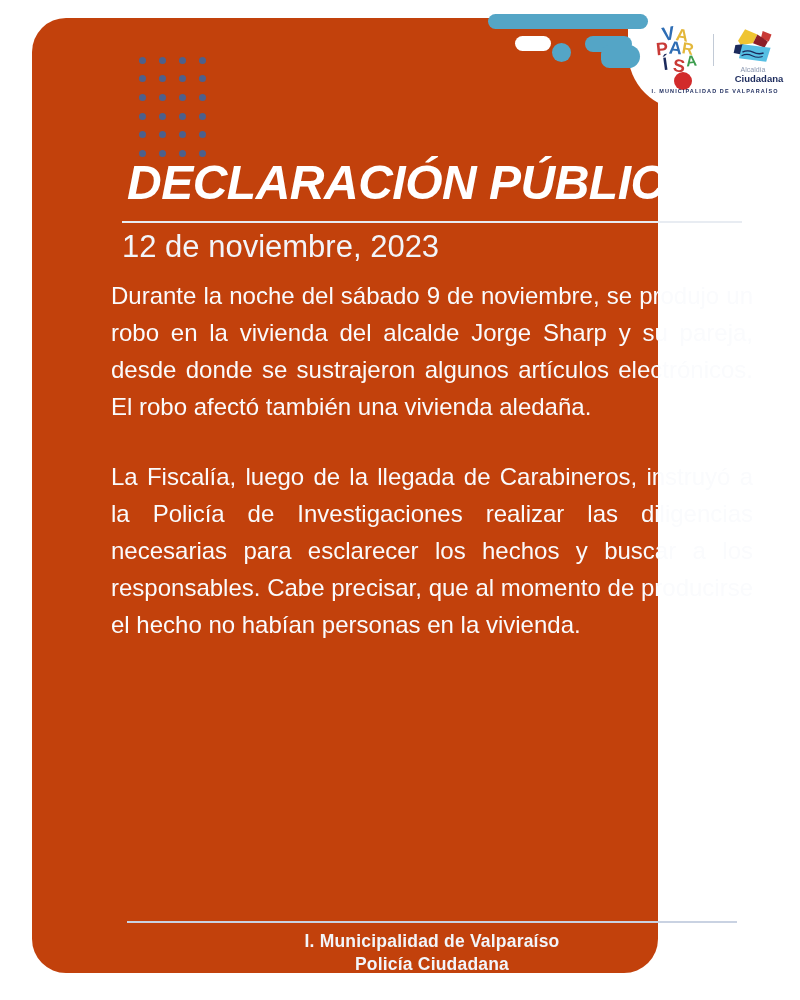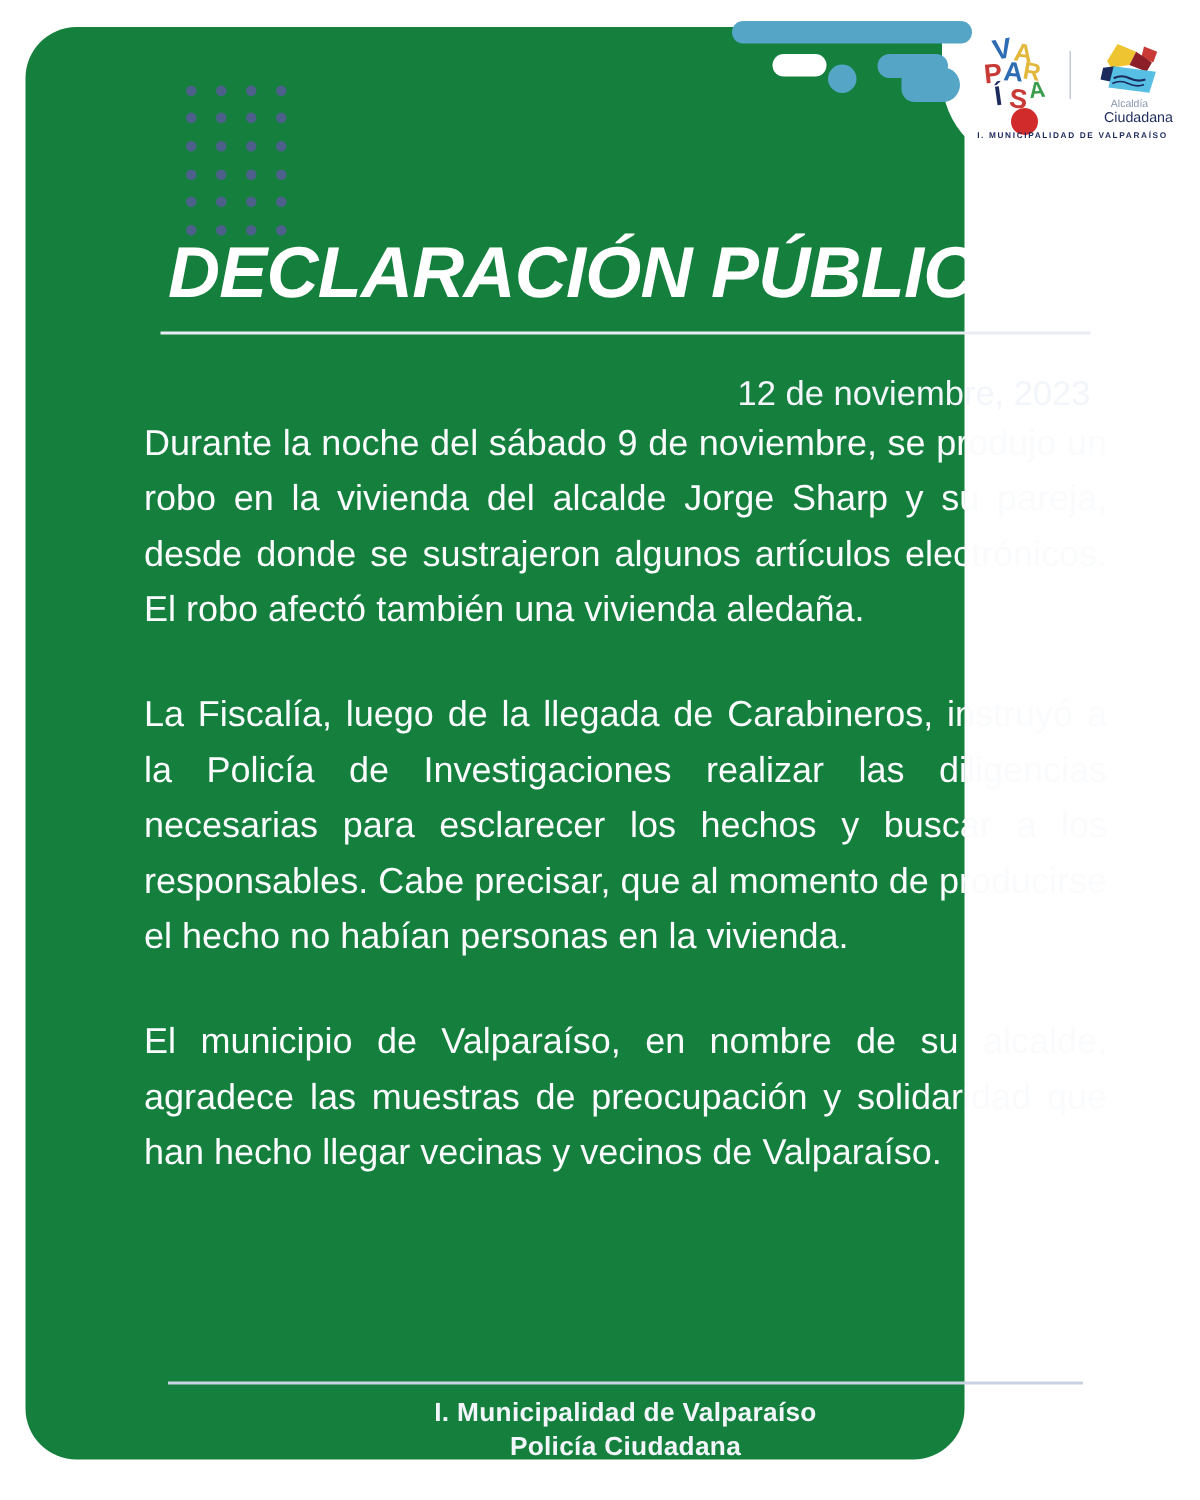--- a/index.html
+++ b/index.html
@@ -2,22 +2,22 @@
 <html><head>
 <meta charset="utf-8">
 <style>
   html,body{margin:0;padding:0;}
   body{
     width:800px;height:1000px;position:relative;background:#ffffff;
     font-family:"Liberation Sans", sans-serif;overflow:hidden;
   }
   
   .card{
-    position:absolute;left:17px;top:18px;width:626px;height:955px;
-    background:#15803d;border-radius:34px;
+    position:absolute;left:32px;top:18px;width:626px;height:955px;
+    background:#c2410c;border-radius:34px;
   }
   
   .notch{
     position:absolute;left:628px;top:0;width:172px;height:110px;
     background:#ffffff;border-bottom-left-radius:58px;
   }
   
   .dots{
     position:absolute;left:100px;top:33px;width:80px;height:112px;
     display:grid;grid-template-columns:repeat(4,1fr);grid-template-rows:repeat(6,1fr);
@@ -35,35 +35,35 @@
   .logo-wrap{position:absolute;left:640px;top:22px;width:150px;height:80px;}
   .valpo-logo{position:absolute;left:14px;top:2px;width:52px;height:70px;}
   .valpo-logo span{
     position:absolute;font-weight:bold;font-family:"Liberation Sans",sans-serif;line-height:1;
   }
   .valpo-o{position:absolute;border-radius:50%;}
   .logo-divider{position:absolute;left:73px;top:12px;width:1px;height:32px;background:#C2CAD6;}
   .alcaldia{position:absolute;left:82px;top:4px;width:62px;text-align:center;}
   .alcaldia svg{display:block;margin:0 auto;}
   .alcaldia-l1{font-size:7px;color:#8A97B0;line-height:8px;}
-  .alcaldia-l2{font-size:9.5px;font-weight:normal;color:#1B2A5C;line-height:10px;margin-left:12px;}
+  .alcaldia-l2{font-size:9.5px;font-weight:bold;color:#1B2A5C;line-height:10px;margin-left:12px;}
   .logo-caption{
     position:absolute;left:0;top:66px;width:150px;text-align:center;
     font-size:5.5px;font-weight:bold;letter-spacing:1.1px;color:#1B2A5C;white-space:nowrap;
   }
   
   .title{
     position:absolute;left:95px;top:140px;width:624px;margin:0;
     font-size:48px;line-height:50px;font-style:italic;font-weight:bold;
     letter-spacing:-0.5px;color:#ffffff;white-space:nowrap;
   }
   .title-rule{position:absolute;left:90px;top:203px;width:620px;height:2px;background:#E8ECF2;}
   .date{
-    position:absolute;left:90px;top:211px;width:620px;text-align:right;
-    font-size:23px;color:#F2F5FA;margin-top:20px;
+    position:absolute;left:90px;top:211px;width:620px;
+    font-size:31px;color:#F2F5FA;
   }
   
   .body-text{position:absolute;left:79px;top:259px;width:642px;color:#FAFBFD;}
   .para{
     margin:0 0 33px 0;font-size:24px;line-height:37px;
     text-align:justify;text-justify:inter-word;
   }
   
   .footer-rule{position:absolute;left:95px;top:903px;width:610px;height:2px;background:#C9D2E2;}
   .footer{
@@ -103,21 +103,20 @@
       <div class="dot"></div>
     </div>
 
   <h1 class="title">DECLARACIÓN PÚBLICA</h1>
   <div class="title-rule"></div>
   <div class="date">12 de noviembre, 2023</div>
 
   <div class="body-text">
     <p class="para">Durante la noche del sábado 9 de noviembre, se produjo un robo en la vivienda del alcalde Jorge Sharp y su pareja, desde donde se sustrajeron algunos artículos electrónicos. El robo afectó también una vivienda aledaña.</p>
     <p class="para">La Fiscalía, luego de la llegada de Carabineros, instruyó a la Policía de Investigaciones realizar las diligencias necesarias para esclarecer los hechos y buscar a los responsables. Cabe precisar, que al momento de producirse el hecho no habían personas en la vivienda.</p>
-    <p class="para">El municipio de Valparaíso, en nombre de su alcalde, agradece las muestras de preocupación y solidaridad que han hecho llegar vecinas y vecinos de Valparaíso.</p>
   </div>
 
   <div class="footer-rule"></div>
   <div class="footer">
     <div>I. Municipalidad de Valparaíso</div>
     <div>Policía Ciudadana</div>
   </div>
 </div>
 
 <div class="notch"></div>

